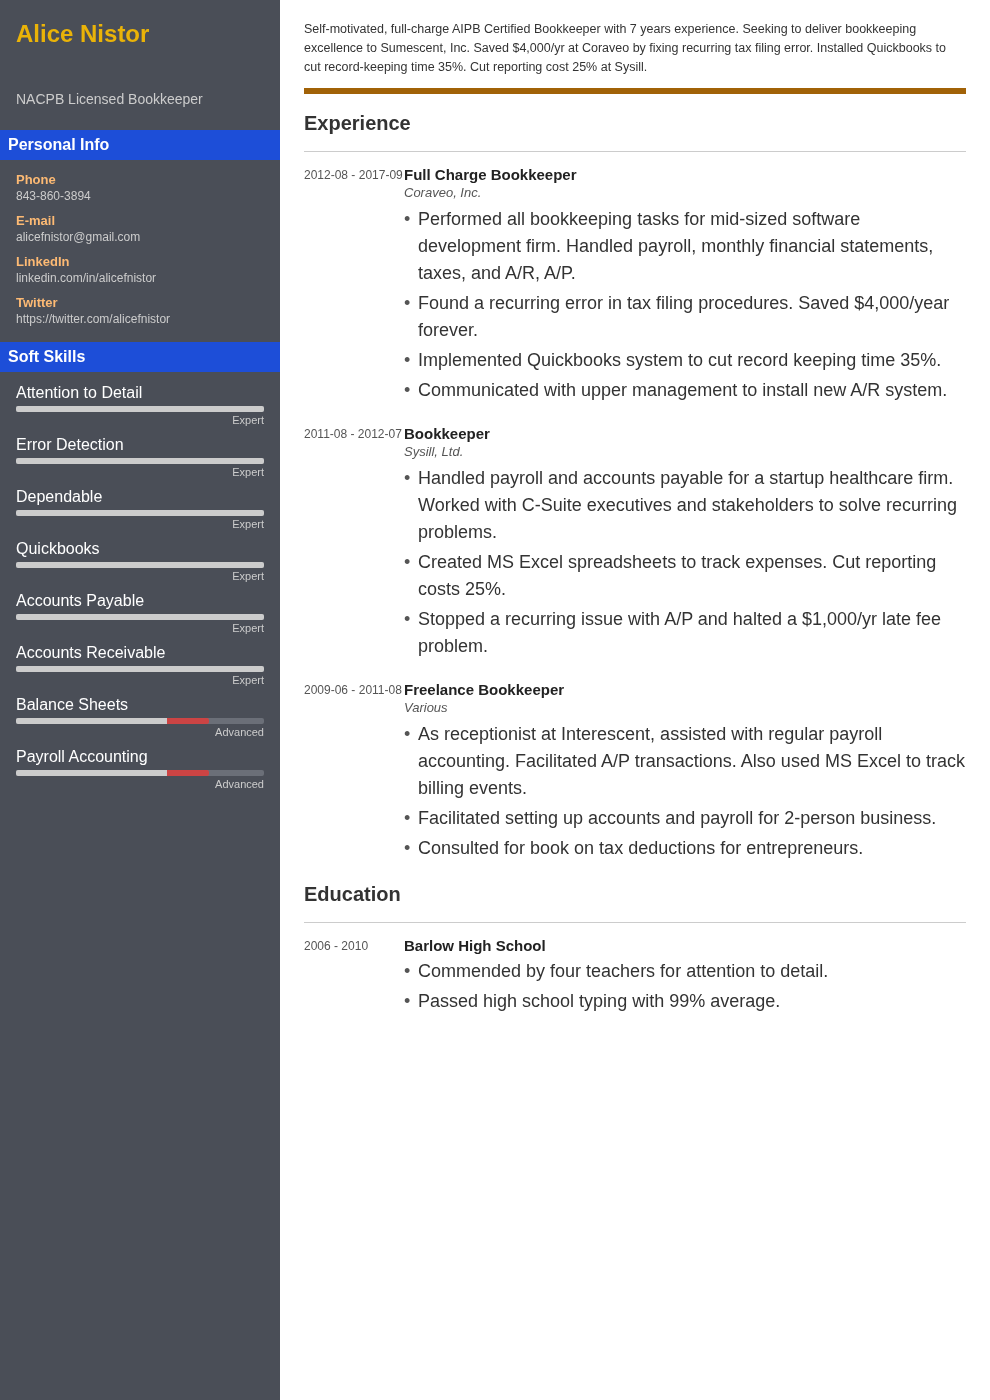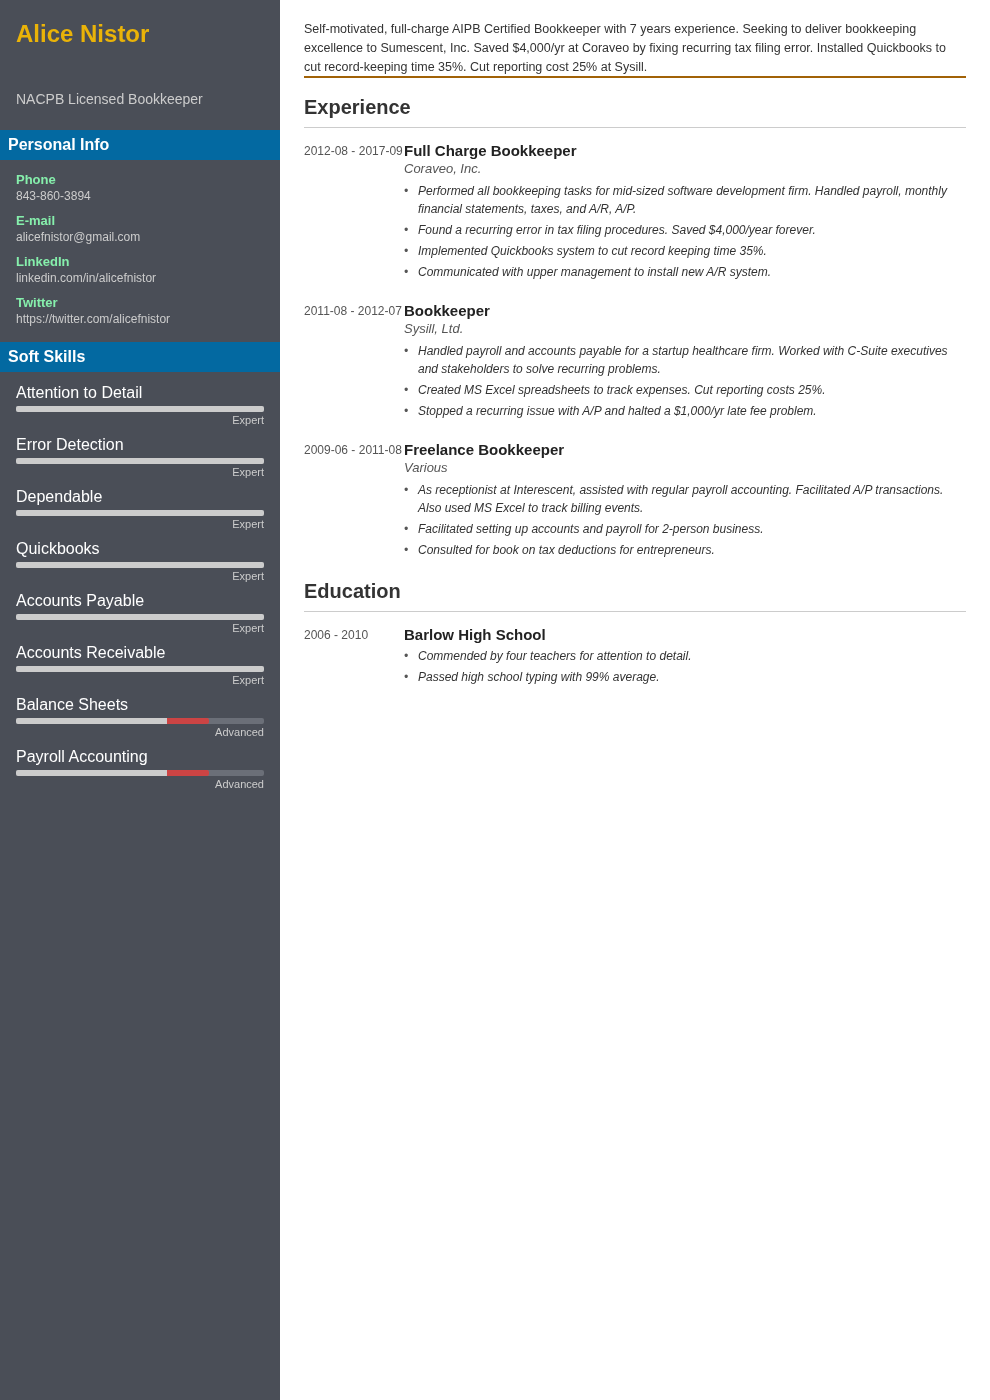--- a/index.html
+++ b/index.html
@@ -35,28 +35,28 @@
       color: #ccc;
       margin-bottom: 20px;
       line-height: 1.5;
       margin-top: 40px;
     }
 
     .section-heading {
       font-size: 16px;
       font-weight: bold;
       color: #fff;
-      background: #0369a1;
+      background: #1d4ed8;
       padding: 6px 8px;
       margin: 0 -16px 12px -16px;
     }
 
     .info-label {
       font-weight: bold;
-      color: #86efac;
+      color: #fdba74;
       font-size: 13px;
       margin-top: 10px;
       margin-bottom: 2px;
     }
 
     .info-value {
       color: #ccc;
       font-size: 12px;
       word-break: break-all;
     }
@@ -93,29 +93,30 @@
       flex: 1;
       padding: 20px 24px;
       background: #fff;
     }
 
     .summary-text {
       font-size: 12.5px;
       color: #333;
       line-height: 1.5;
       margin-bottom: 18px;
-      border-bottom: 2px solid #a16207;
+      border-bottom: 6px solid #a16207;
+      padding-bottom: 12px;
     }
 
     .main-section-title {
       font-size: 20px;
       font-weight: bold;
       color: #333;
       border-bottom: 1px solid #ccc;
-      padding-bottom: 8px;
+      padding-bottom: 16px;
       margin-bottom: 14px;
     }
 
     .exp-block {
       display: flex;
       margin-bottom: 18px;
     }
 
     .exp-dates {
       width: 100px;
@@ -142,27 +143,26 @@
       font-size: 13px;
       margin-bottom: 6px;
     }
 
     .exp-bullets {
       list-style: none;
       padding: 0;
     }
 
     .exp-bullets li {
-      font-size: 12px;
+      font-size: 18px;
       color: #333;
       line-height: 1.5;
       padding-left: 14px;
       position: relative;
       margin-bottom: 3px;
-      font-style: italic;
     }
 
     .exp-bullets li::before {
       content: "•";
       position: absolute;
       left: 0;
       color: #555;
     }
 
     .edu-block {

